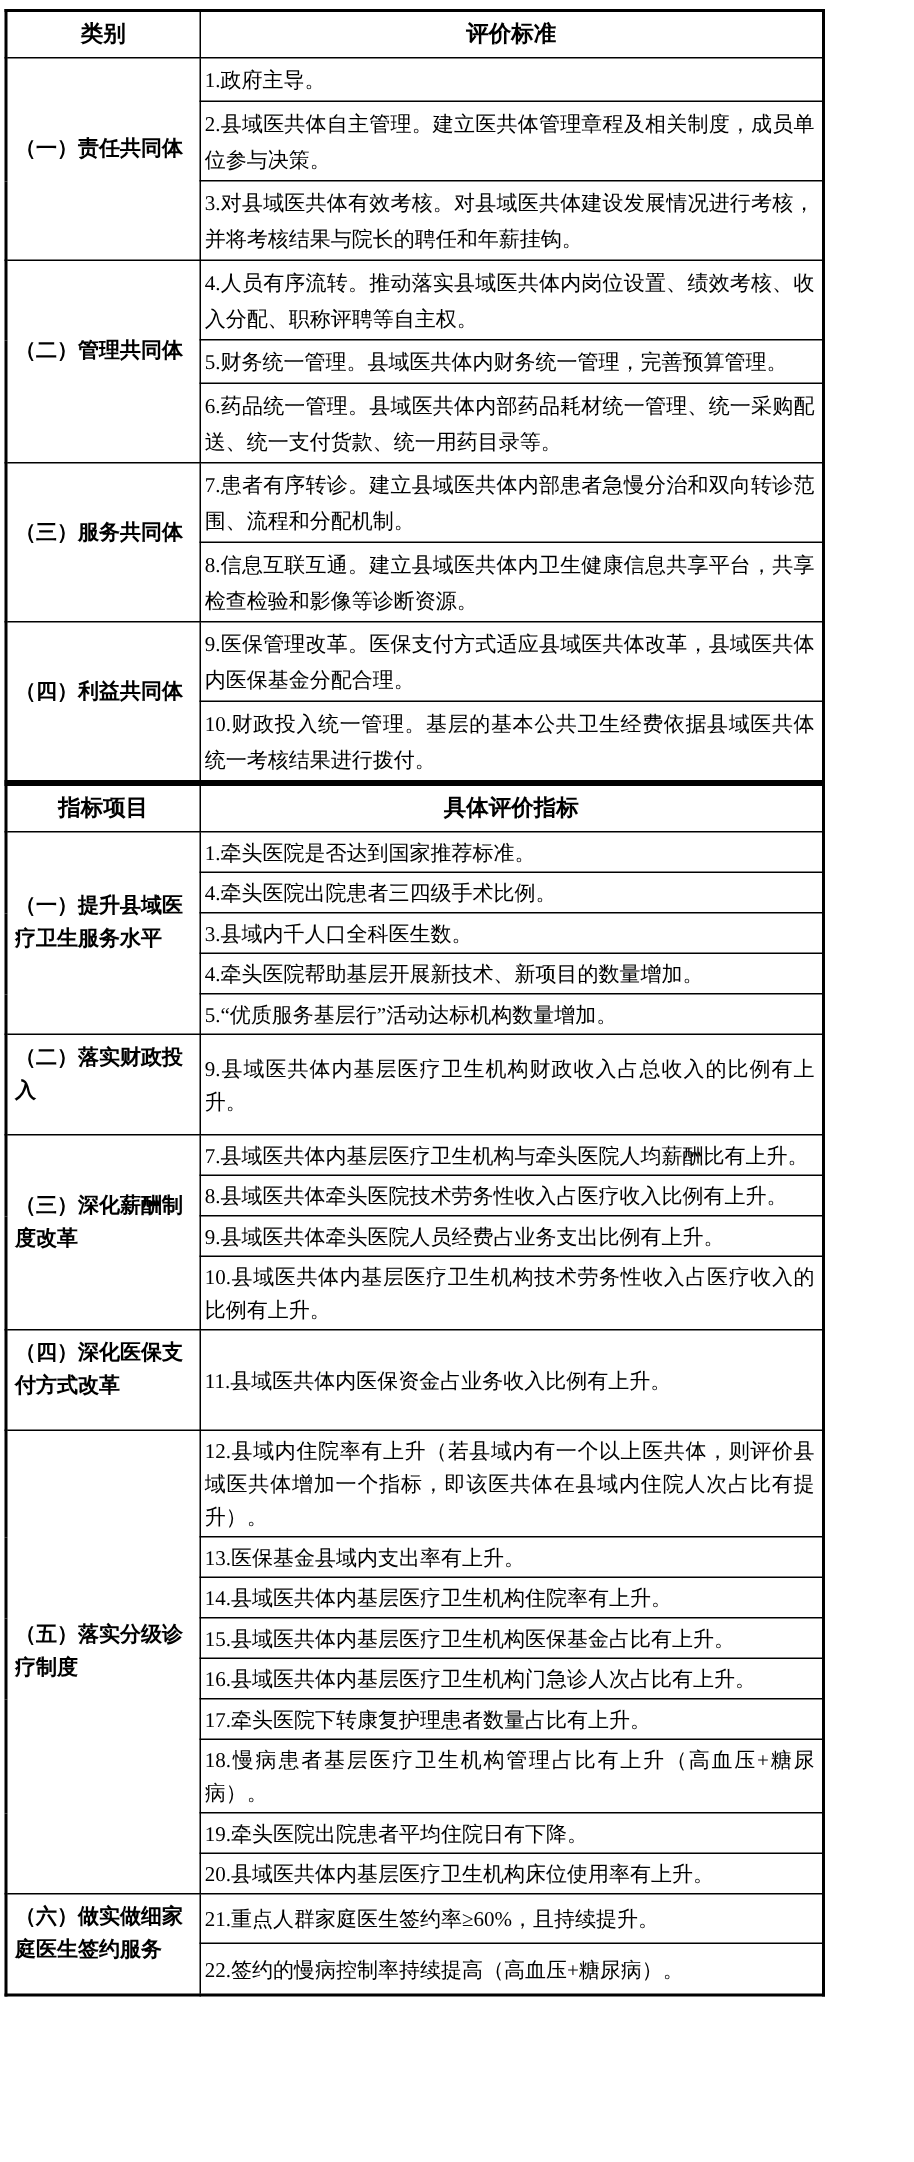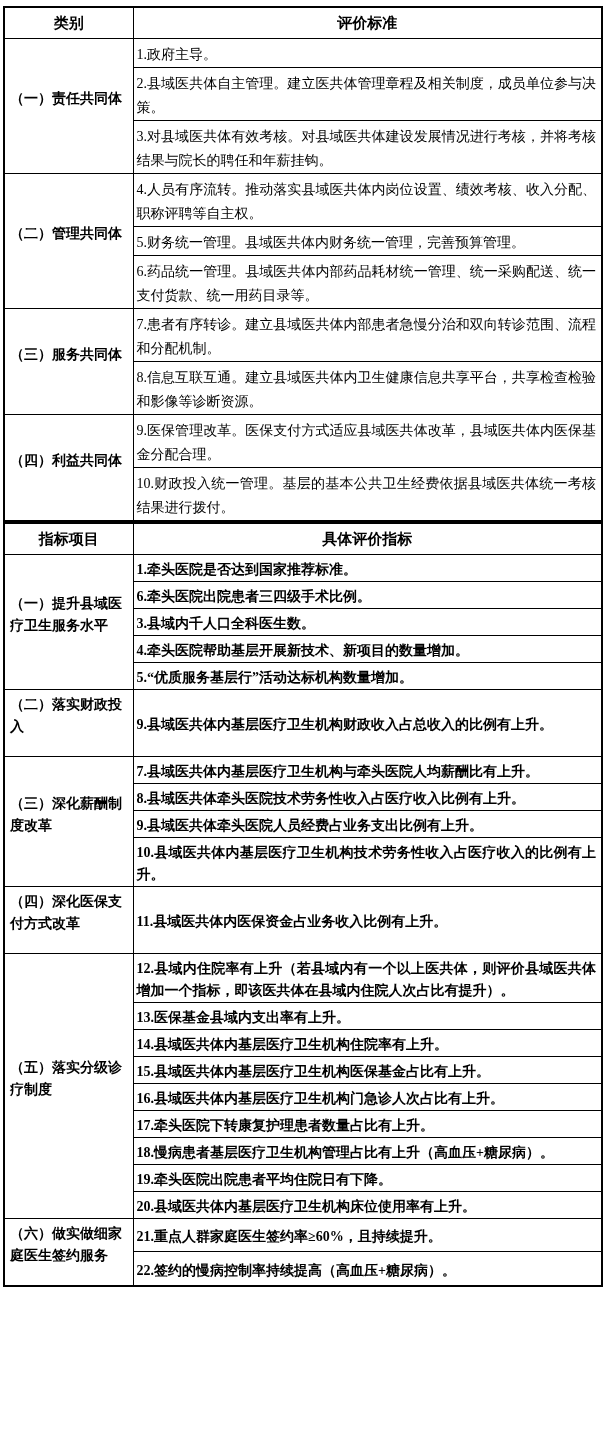--- a/index.html
+++ b/index.html
@@ -20,21 +20,21 @@
     font-size: 15px;
     font-weight: bold;
     margin: 6px 0 7px 7px;
     letter-spacing: 0.5px;
   }
   .section-2 .section-title {
     margin-top: 26px;
   }
   table.doc-table {
     border-collapse: collapse;
-    width: 600px;
+    width: 547px;
     table-layout: fixed;
     border: 2px solid #000000;
   }
   table.doc-table th,
   table.doc-table td {
     border: 1px solid #000000;
   }
   table.doc-table th {
     font-family: "Liberation Sans", "DejaVu Sans", sans-serif;
     font-weight: bold;
@@ -56,21 +56,21 @@
   }
   td.item {
     font-size: 14px;
     text-align: justify;
     vertical-align: middle;
     padding: 4px 5px 0 3px;
     line-height: 24px;
     word-break: break-all;
     overflow-wrap: anywhere;
   }
-  .t2 td.item { line-height: 22px; font-weight: bold; }
+  .t2 td.item { line-height: 22px; }
   .t2 td.cat  { line-height: 22px; }
 </style>
 </head>
 <body>
 
 <main>
 
   <section class="section-1">
     <table class="doc-table t1">
       <colgroup>
@@ -133,21 +133,21 @@
           <th>指标项目</th>
           <th>具体评价指标</th>
         </tr>
       </thead>
       <tbody>
           <tr>
             <td class="cat" rowspan="5">（一）提升县域医疗卫生服务水平</td>
             <td class="item">1.牵头医院是否达到国家推荐标准。</td>
           </tr>
           <tr>
-            <td class="item">6.牵头医院出院患者三四级手术比例。</td>
+            <td class="item">4.牵头医院出院患者三四级手术比例。</td>
           </tr>
           <tr>
             <td class="item">3.县域内千人口全科医生数。</td>
           </tr>
           <tr>
             <td class="item">4.牵头医院帮助基层开展新技术、新项目的数量增加。</td>
           </tr>
           <tr>
             <td class="item">5.“优质服务基层行”活动达标机构数量增加。</td>
           </tr>

